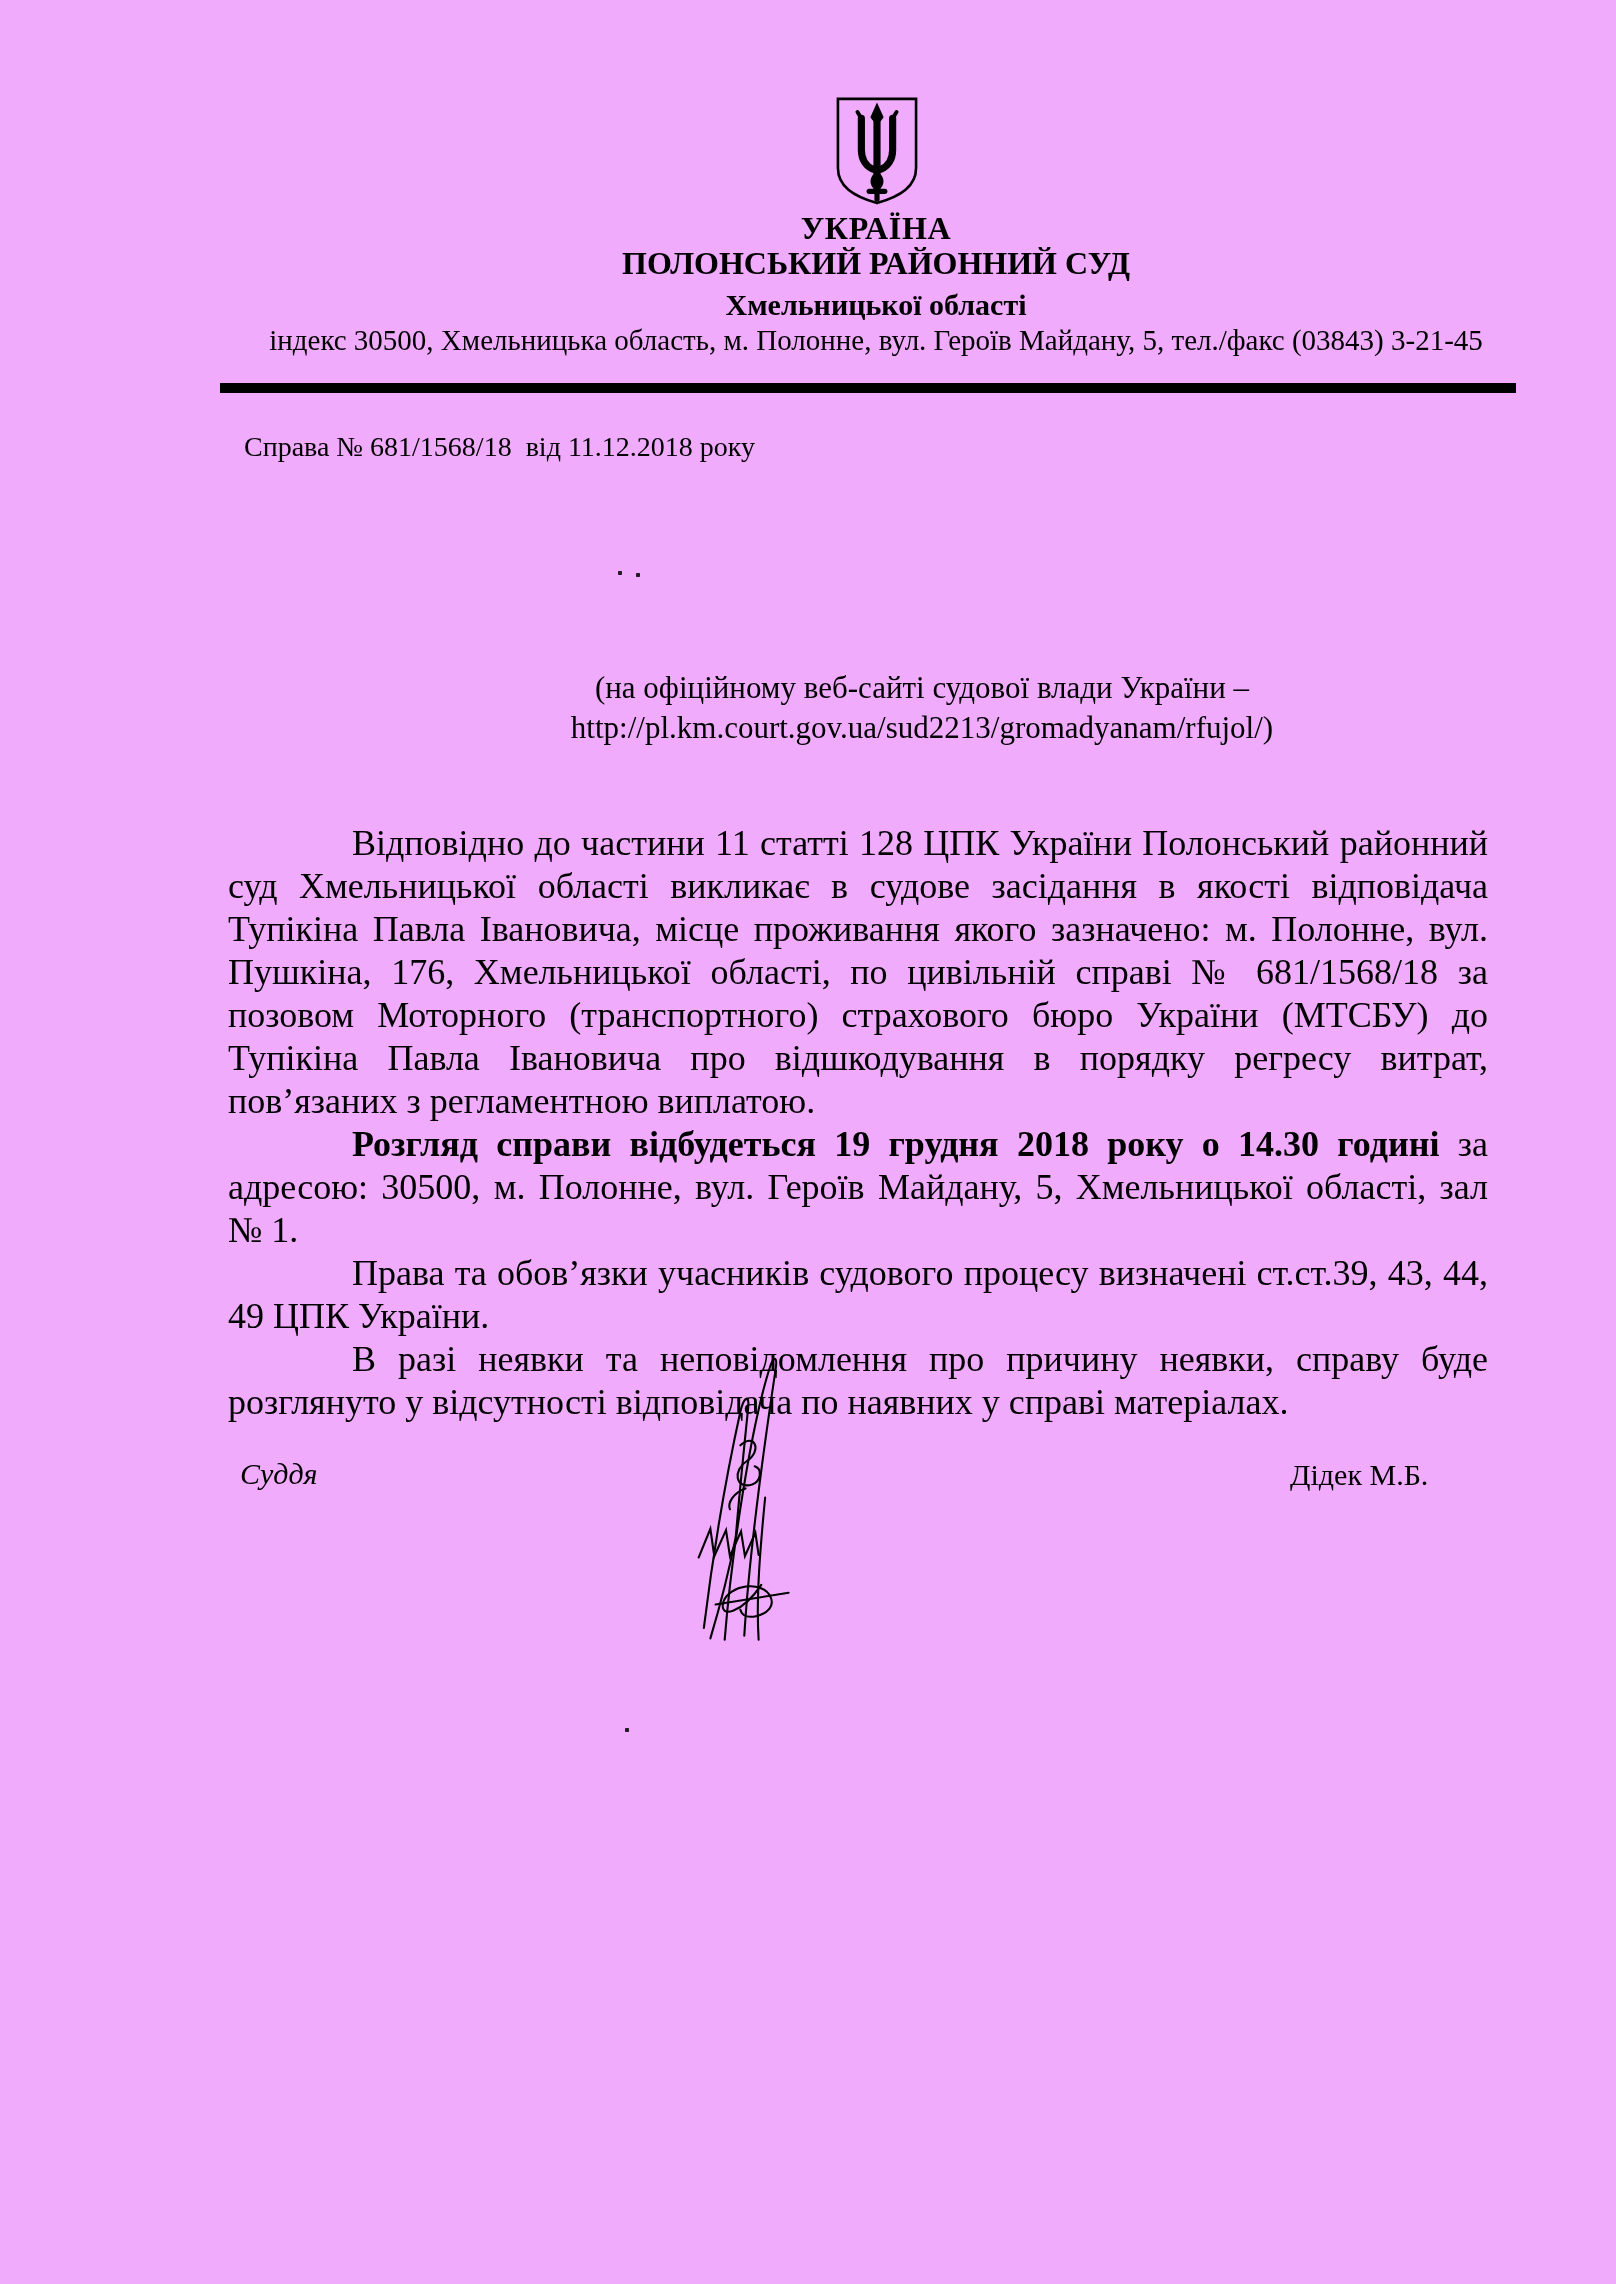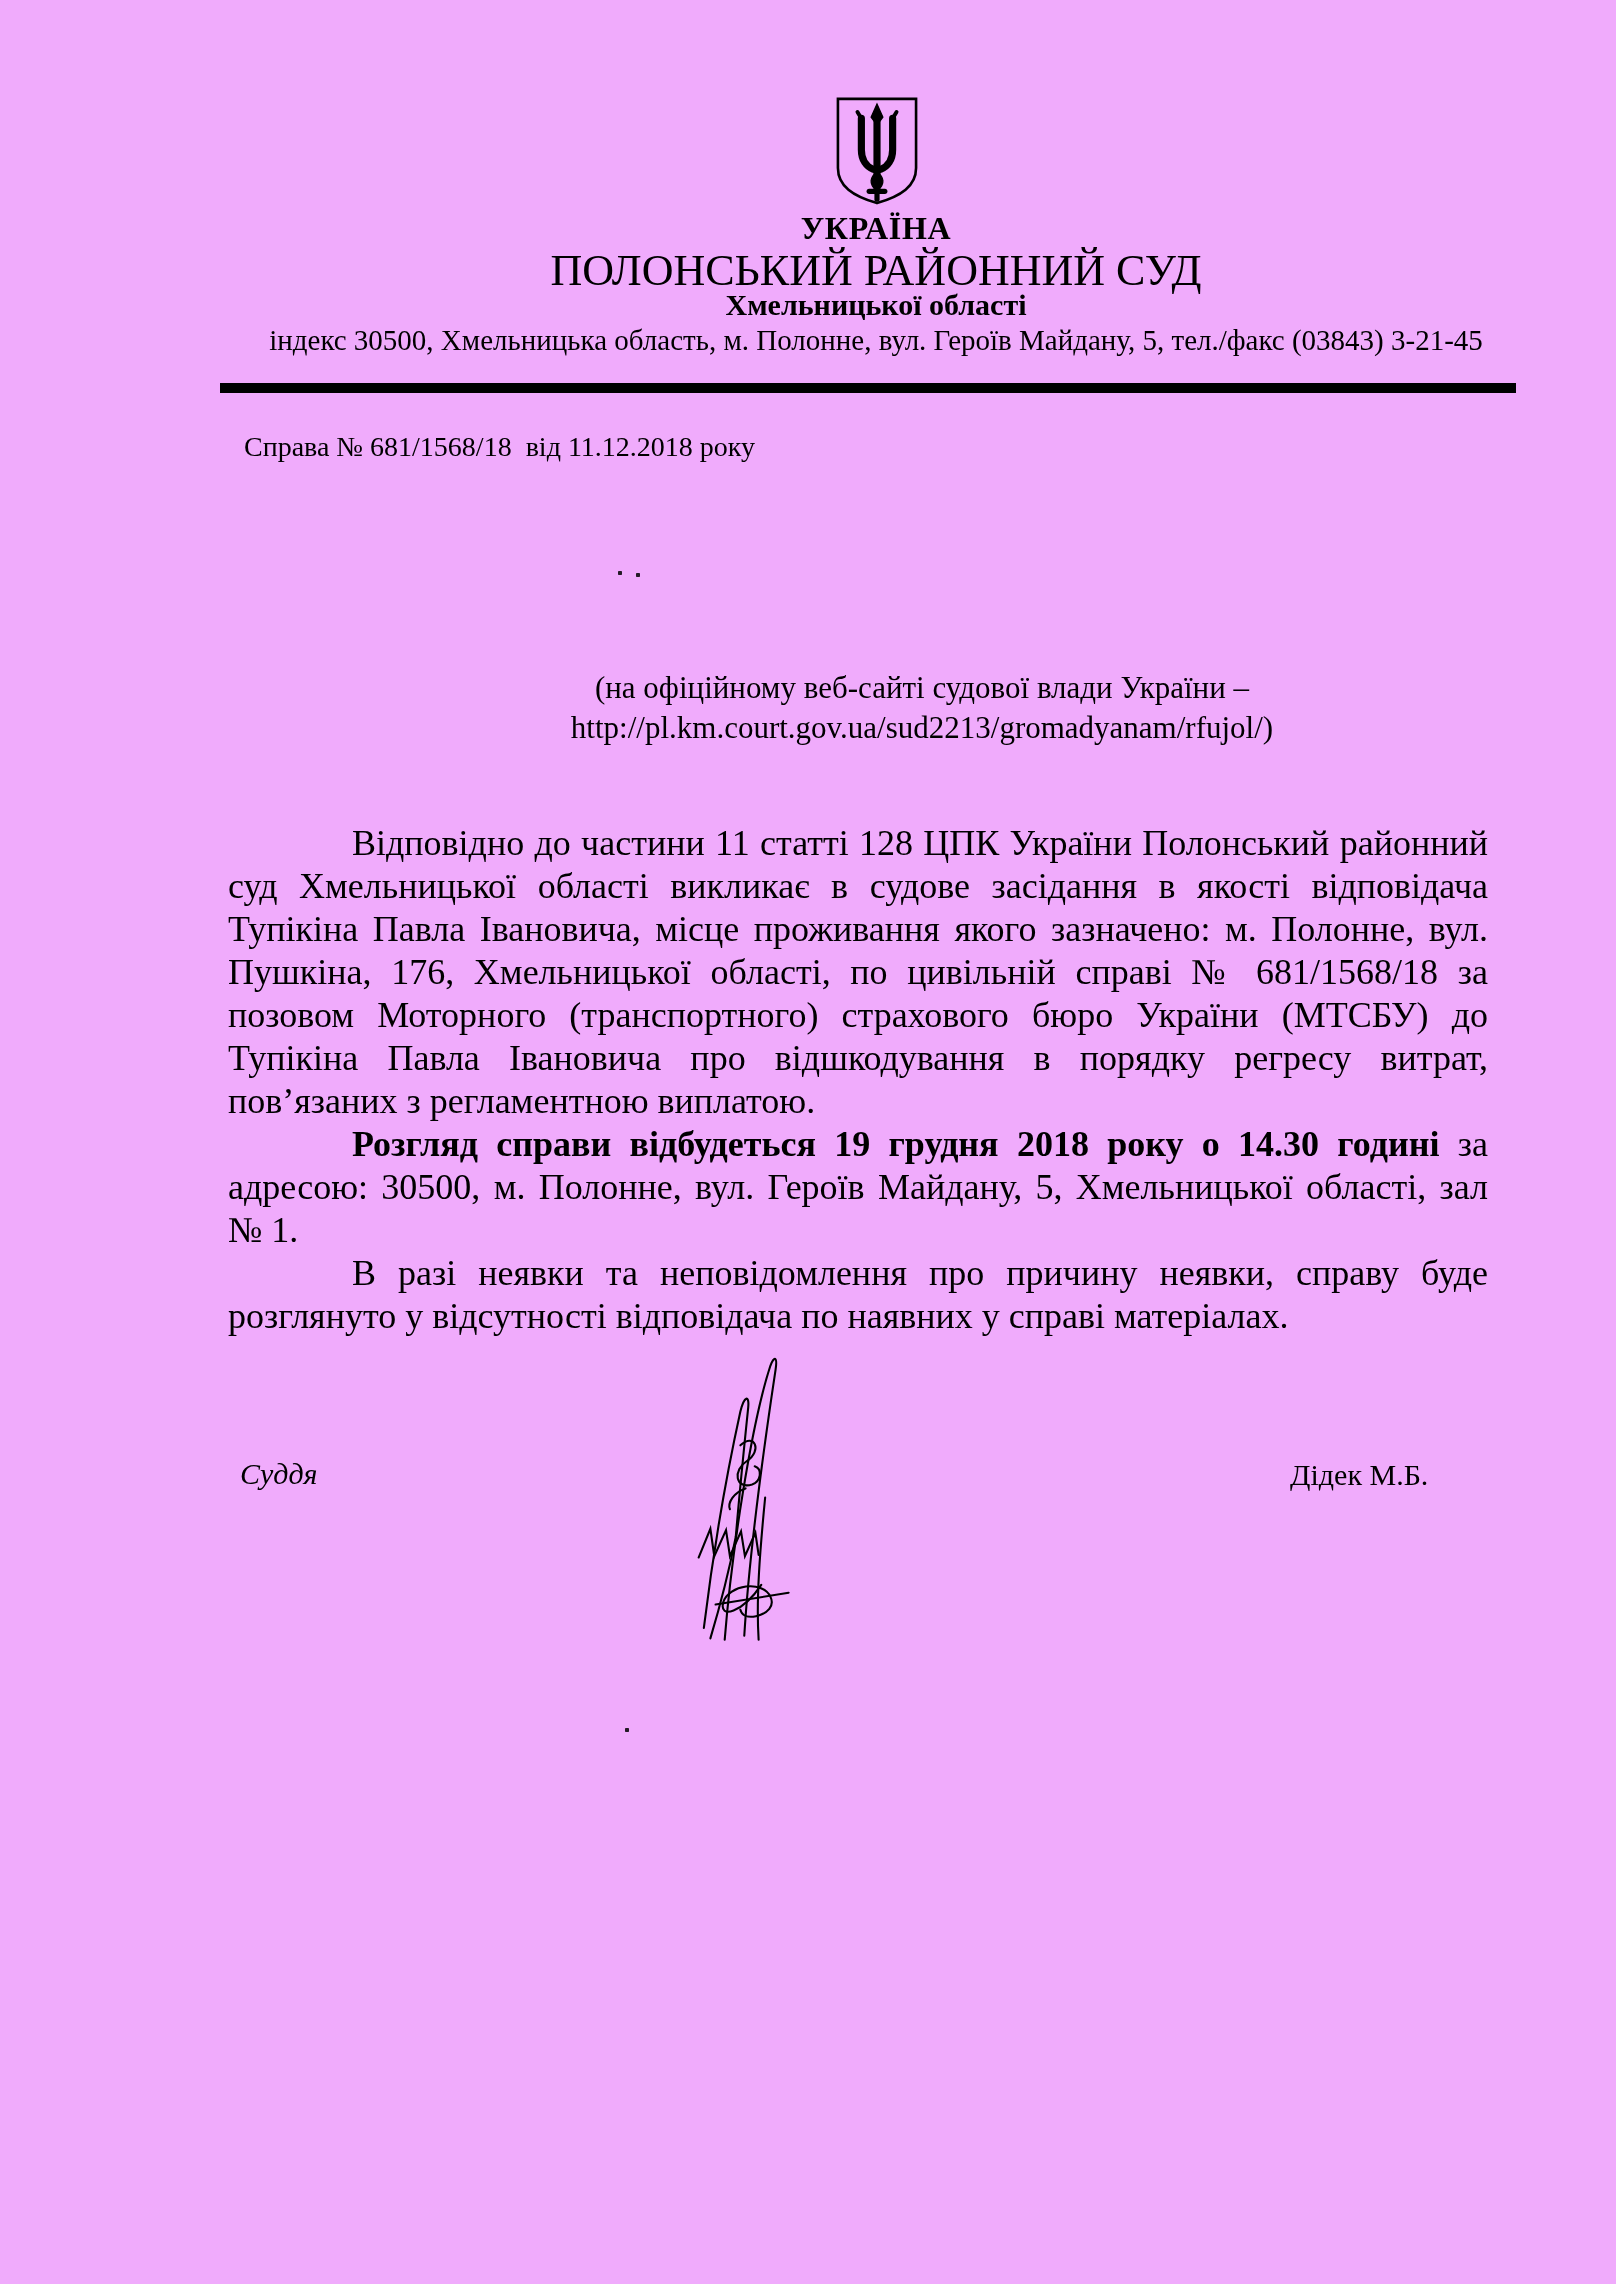--- a/index.html
+++ b/index.html
@@ -11,21 +11,21 @@
     background: #f0abfc;
     color: #000000;
     font-family: "Liberation Serif", "DejaVu Serif", serif;
     overflow: hidden;
   }
   .abs { position: absolute; }
 
   
   .hdr-line { left: 215px; width: 1322px; text-align: center; white-space: nowrap; }
   .country      { top: 210px; font-size: 32px; font-weight: bold; letter-spacing: 0.7px; }
-  .court-name   { top: 245px; font-size: 44px; font-weight: normal; }
+  .court-name   { top: 245px; font-size: 32px; font-weight: bold; }
   .region       { top: 288px; font-size: 30px; font-weight: bold; }
   .address-line { top: 324px; font-size: 29px; }
 
   .rule {
     left: 220px; top: 383px; width: 1296px; height: 9.8px;
     background: #000;
   }
 
   .case-line { left: 244px; top: 431px; font-size: 28px; white-space: pre; }
 
@@ -87,20 +87,21 @@
   <div class="abs dot" style="left:618px; top:571px;"></div>
   <div class="abs dot" style="left:636px; top:573px;"></div>
   <div class="abs dot" style="left:625px; top:1728px;"></div>
 
   <div class="abs title-line doc-sub1">(на офіційному веб-сайті судової влади України –</div>
   <div class="abs title-line doc-sub2">http://pl.km.court.gov.ua/sud2213/gromadyanam/rfujol/)</div>
 
   <div class="abs body-text">
     <p>Відповідно до частини 11 статті 128 ЦПК України Полонський районний суд Хмельницької області викликає в судове засідання в якості відповідача Тупікіна Павла Івановича, місце проживання якого зазначено: м. Полонне, вул. Пушкіна, 176, Хмельницької області, по цивільній справі № 681/1568/18 за позовом Моторного (транспортного) страхового бюро України (МТСБУ) до Тупікіна Павла Івановича про відшкодування в порядку регресу витрат, пов’язаних з регламентною виплатою.</p>
     <p><span class="b">Розгляд справи відбудеться 19 грудня 2018 року о 14.30 годині</span><span> за адресою: 30500, м. Полонне, вул. Героїв Майдану, 5, Хмельницької області, зал № 1.</span></p>
+    <p>Права та обов’язки учасників судового процесу визначені ст.ст.39, 43, 44, 49 ЦПК України.</p>
     <p>В разі неявки та неповідомлення про причину неявки, справу буде розглянуто у відсутності відповідача по наявних у справі матеріалах.</p>
   </div>
 
   <div class="abs sig-label">Суддя</div>
 
   <svg class="abs sig-mark" viewBox="0 0 440 460">
     <g stroke="#000" fill="none" stroke-width="3.2" stroke-linecap="round">
       <path d="M182 458 C192 330 222 130 252 38 C258 22 263 24 260 44 C244 150 220 320 212 452"></path>
       <path d="M150 440 C166 310 188 190 206 108 C212 84 220 82 218 102 C212 160 204 240 199 300"></path>
       <path d="M206 160 C228 140 240 168 216 184 C194 198 198 228 224 220 C238 215 240 196 228 192"></path>

